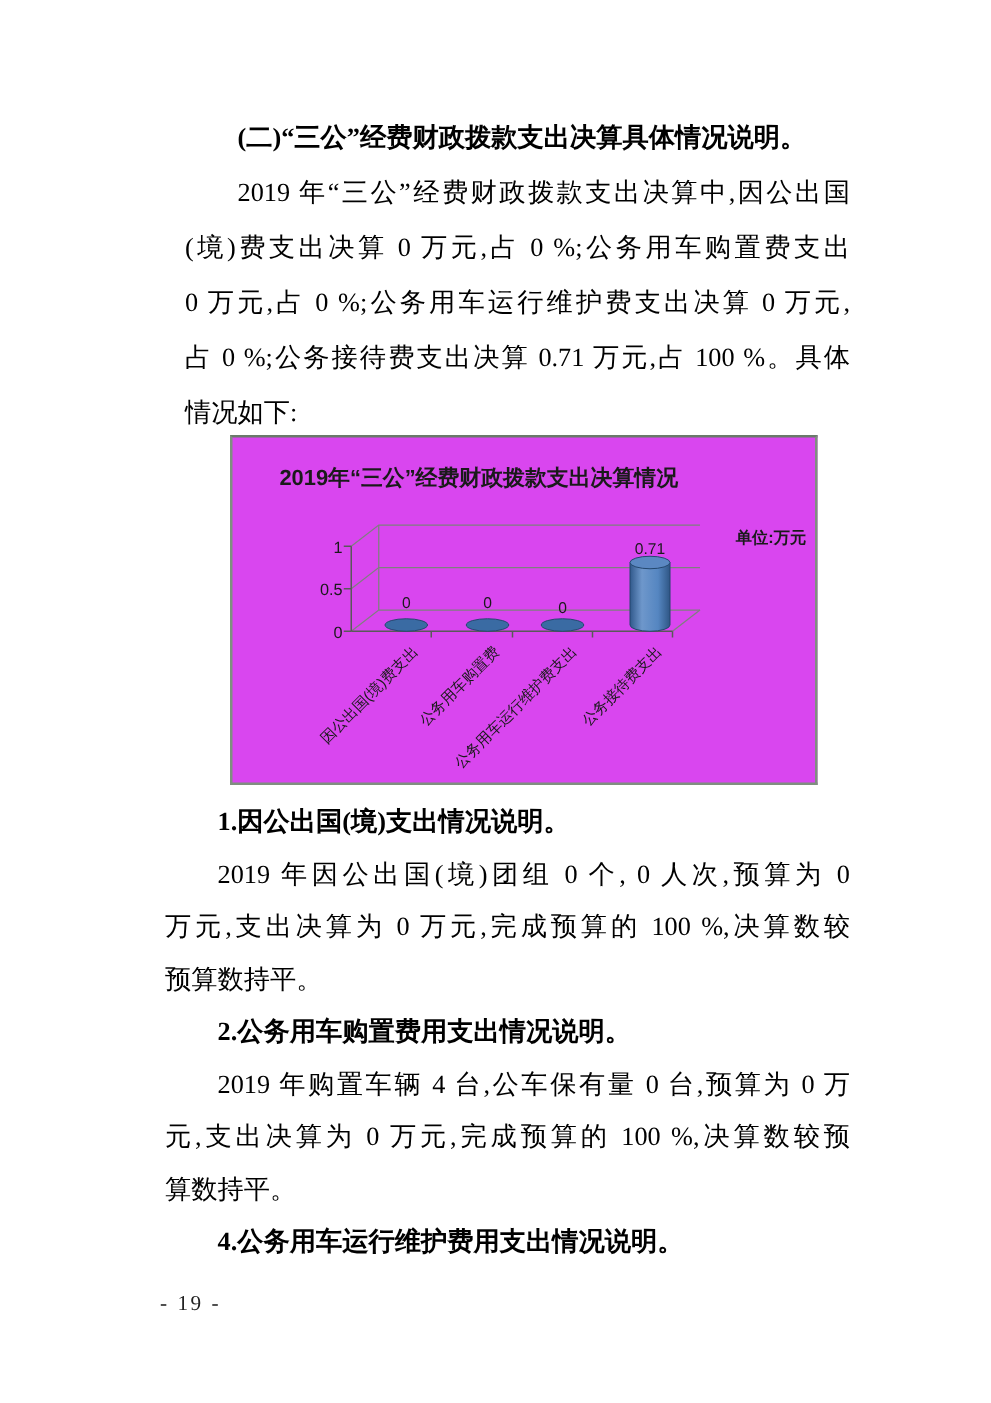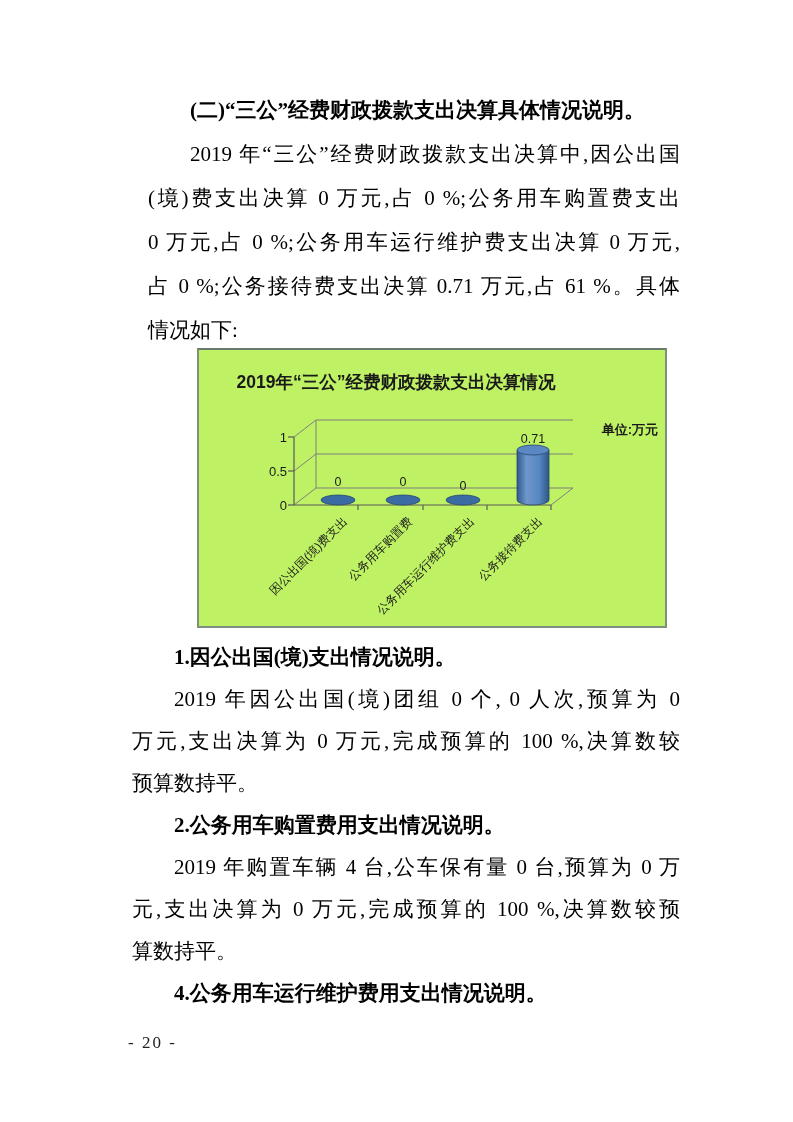--- a/index.html
+++ b/index.html
@@ -20,23 +20,23 @@
     font-size: 21px;
     text-align: justify;
     text-align-last: justify;
     white-space: nowrap;
   }
   .ln.short { text-align: right; text-align-last: left; }
   .ln.indent { text-indent: 2em; }
   .hd { font-weight: bold; text-align: left; text-align-last: left; }
   #chart-box {
     position: absolute;
-    left: 197px; top: 348px;
+    left: 184px; top: 348px;
     width: 466px; height: 276px;
-    background: #bef264;
+    background: #d946ef;
     border: 2px solid #7f8f7f;
     border-top-color: #6a7a6a;
   }
   #chart-box svg { display: block; }
   .chart-title-text { font-family: "Liberation Sans", "DejaVu Sans", sans-serif; font-weight: bold; }
   .chart-label { font-family: "Liberation Sans", "DejaVu Sans", sans-serif; }
   #page-number {
     position: absolute;
     left: 128px; top: 1033px;
     font-size: 17px;
@@ -45,21 +45,21 @@
   }
 </style>
 </head>
 <body>
 
 <div class="textblock" id="block1">
   <div class="ln hd indent">(二)“三公”经费财政拨款支出决算具体情况说明。</div>
   <div class="ln indent">2019 年“三公”经费财政拨款支出决算中,因公出国</div>
   <div class="ln">(境)费支出决算 0 万元,占 0 %;公务用车购置费支出</div>
   <div class="ln">0 万元,占 0 %;公务用车运行维护费支出决算 0 万元,</div>
-  <div class="ln">占 0 %;公务接待费支出决算 0.71 万元,占 61 %。具体</div>
+  <div class="ln">占 0 %;公务接待费支出决算 0.71 万元,占 100 %。具体</div>
   <div class="ln short">情况如下:</div>
 </div>
 
 <div id="chart-box">
   <svg width="466" height="276" viewBox="0 0 466 276">
 
     <text class="chart-title-text" x="197" y="38" text-anchor="middle" font-size="17.5" fill="#1a1a1a">2019年“三公”经费财政拨款支出决算情况</text>
 
     <text class="chart-title-text" x="459" y="84" text-anchor="end" font-size="13" fill="#1a1a1a">单位:万元</text>
 
@@ -125,13 +125,13 @@
   <div class="ln short">预算数持平。</div>
 
   <div class="ln hd indent">2.公务用车购置费用支出情况说明。</div>
   <div class="ln indent">2019 年购置车辆 4 台,公车保有量 0 台,预算为 0 万</div>
   <div class="ln">元,支出决算为 0  万元,完成预算的 100 %,决算数较预</div>
   <div class="ln short">算数持平。</div>
 
   <div class="ln hd indent">4.公务用车运行维护费用支出情况说明。</div>
 </div>
 
-<div id="page-number">- 20 -</div>
+<div id="page-number">- 19 -</div>
 
 </body></html>

